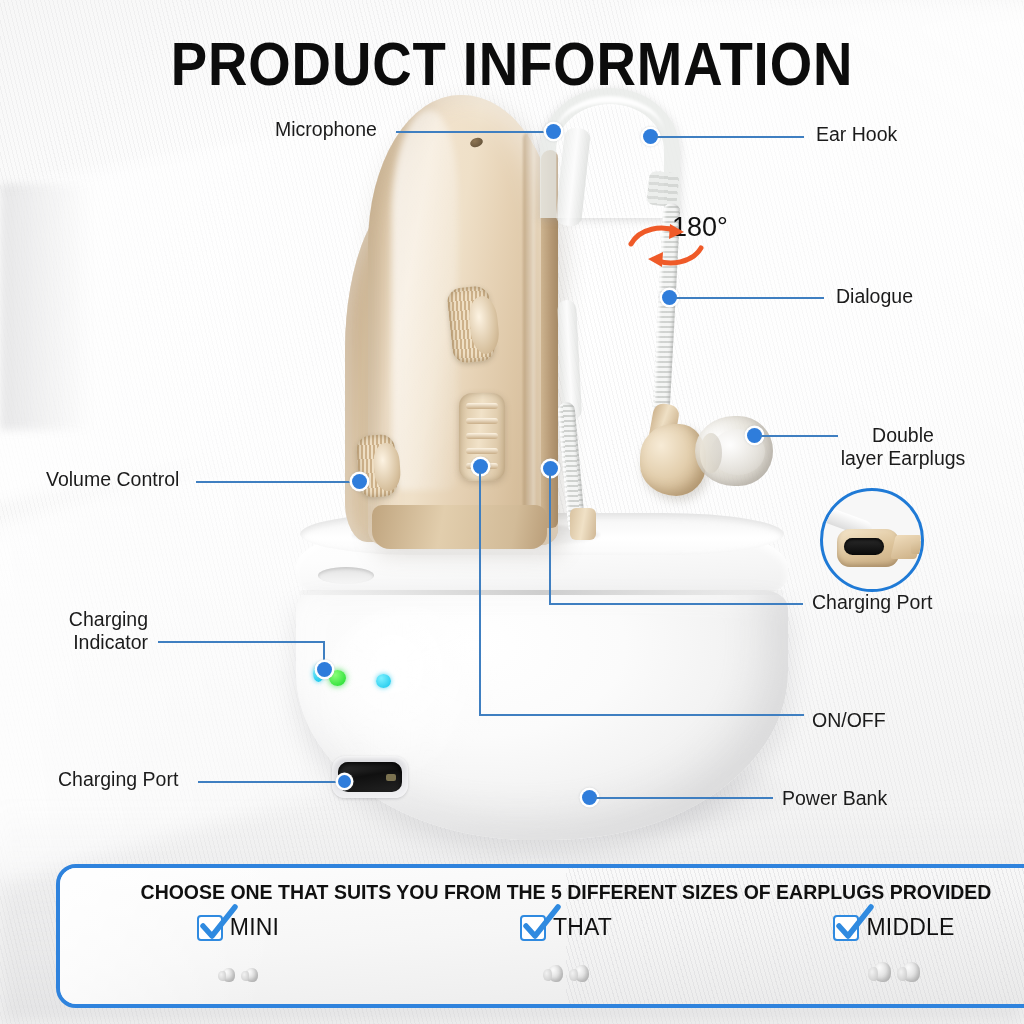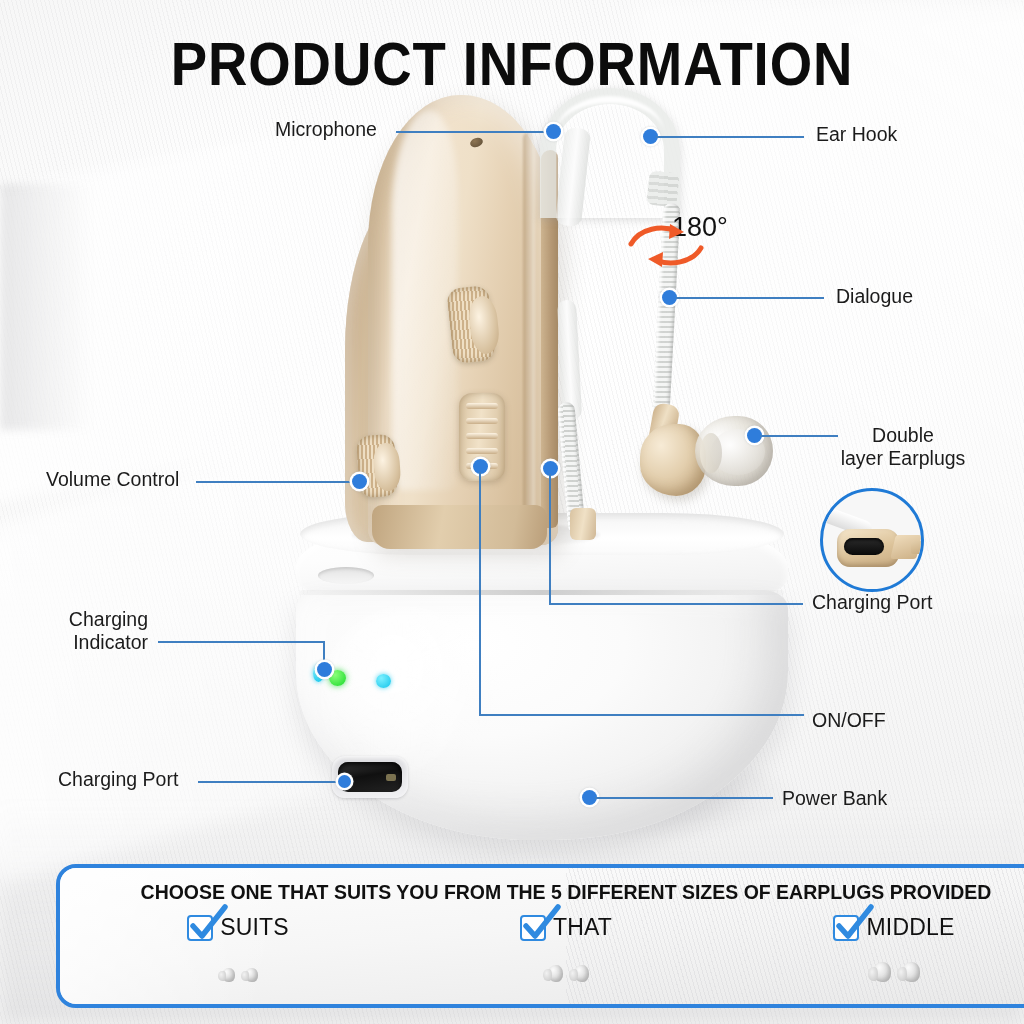--- a/index.html
+++ b/index.html
@@ -417,21 +417,21 @@
 
     <div class="sizes">
 
       <div class="size">
         <div class="size-row">
           <span class="chk">
             <svg viewBox="0 0 40 40">
               <path d="M5 21 L14 31 L37 2" stroke="#2f8ae0" stroke-width="5.5" fill="none" stroke-linecap="round" stroke-linejoin="round"></path>
             </svg>
           </span>
-          <span class="size-label">SUITS</span>
+          <span class="size-label">MINI</span>
         </div>
         <div class="plugs">
           <span class="plug" style="width:17px;height:15px;">
             <span class="dome" style="width:13px;height:14px;"></span>
               <span class="lip" style="width:8px;height:10px;"></span>
           </span>
           <span class="plug" style="width:17px;height:15px;">
             <span class="dome" style="width:13px;height:14px;"></span>
               <span class="lip" style="width:8px;height:10px;"></span>
           </span>

